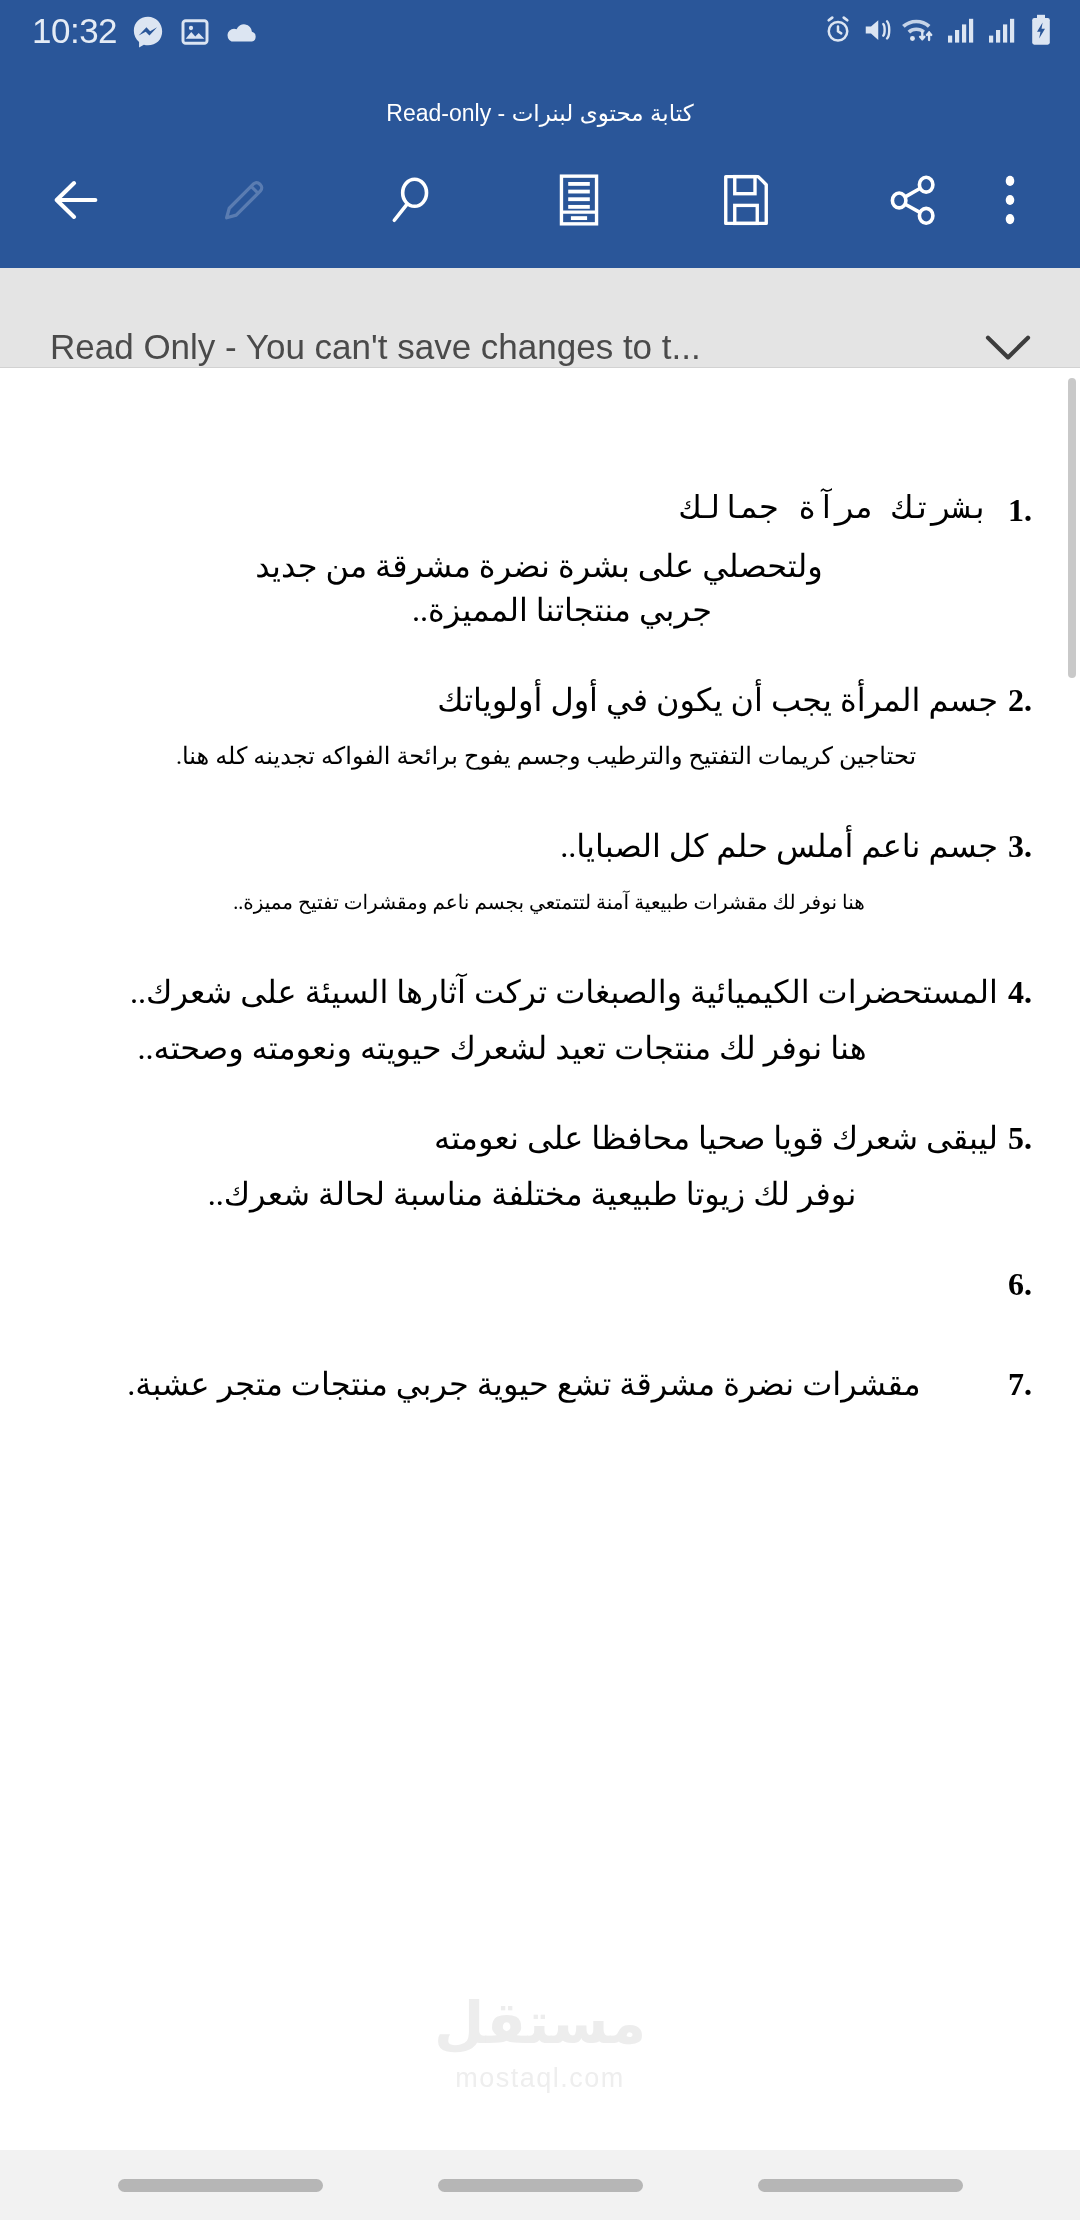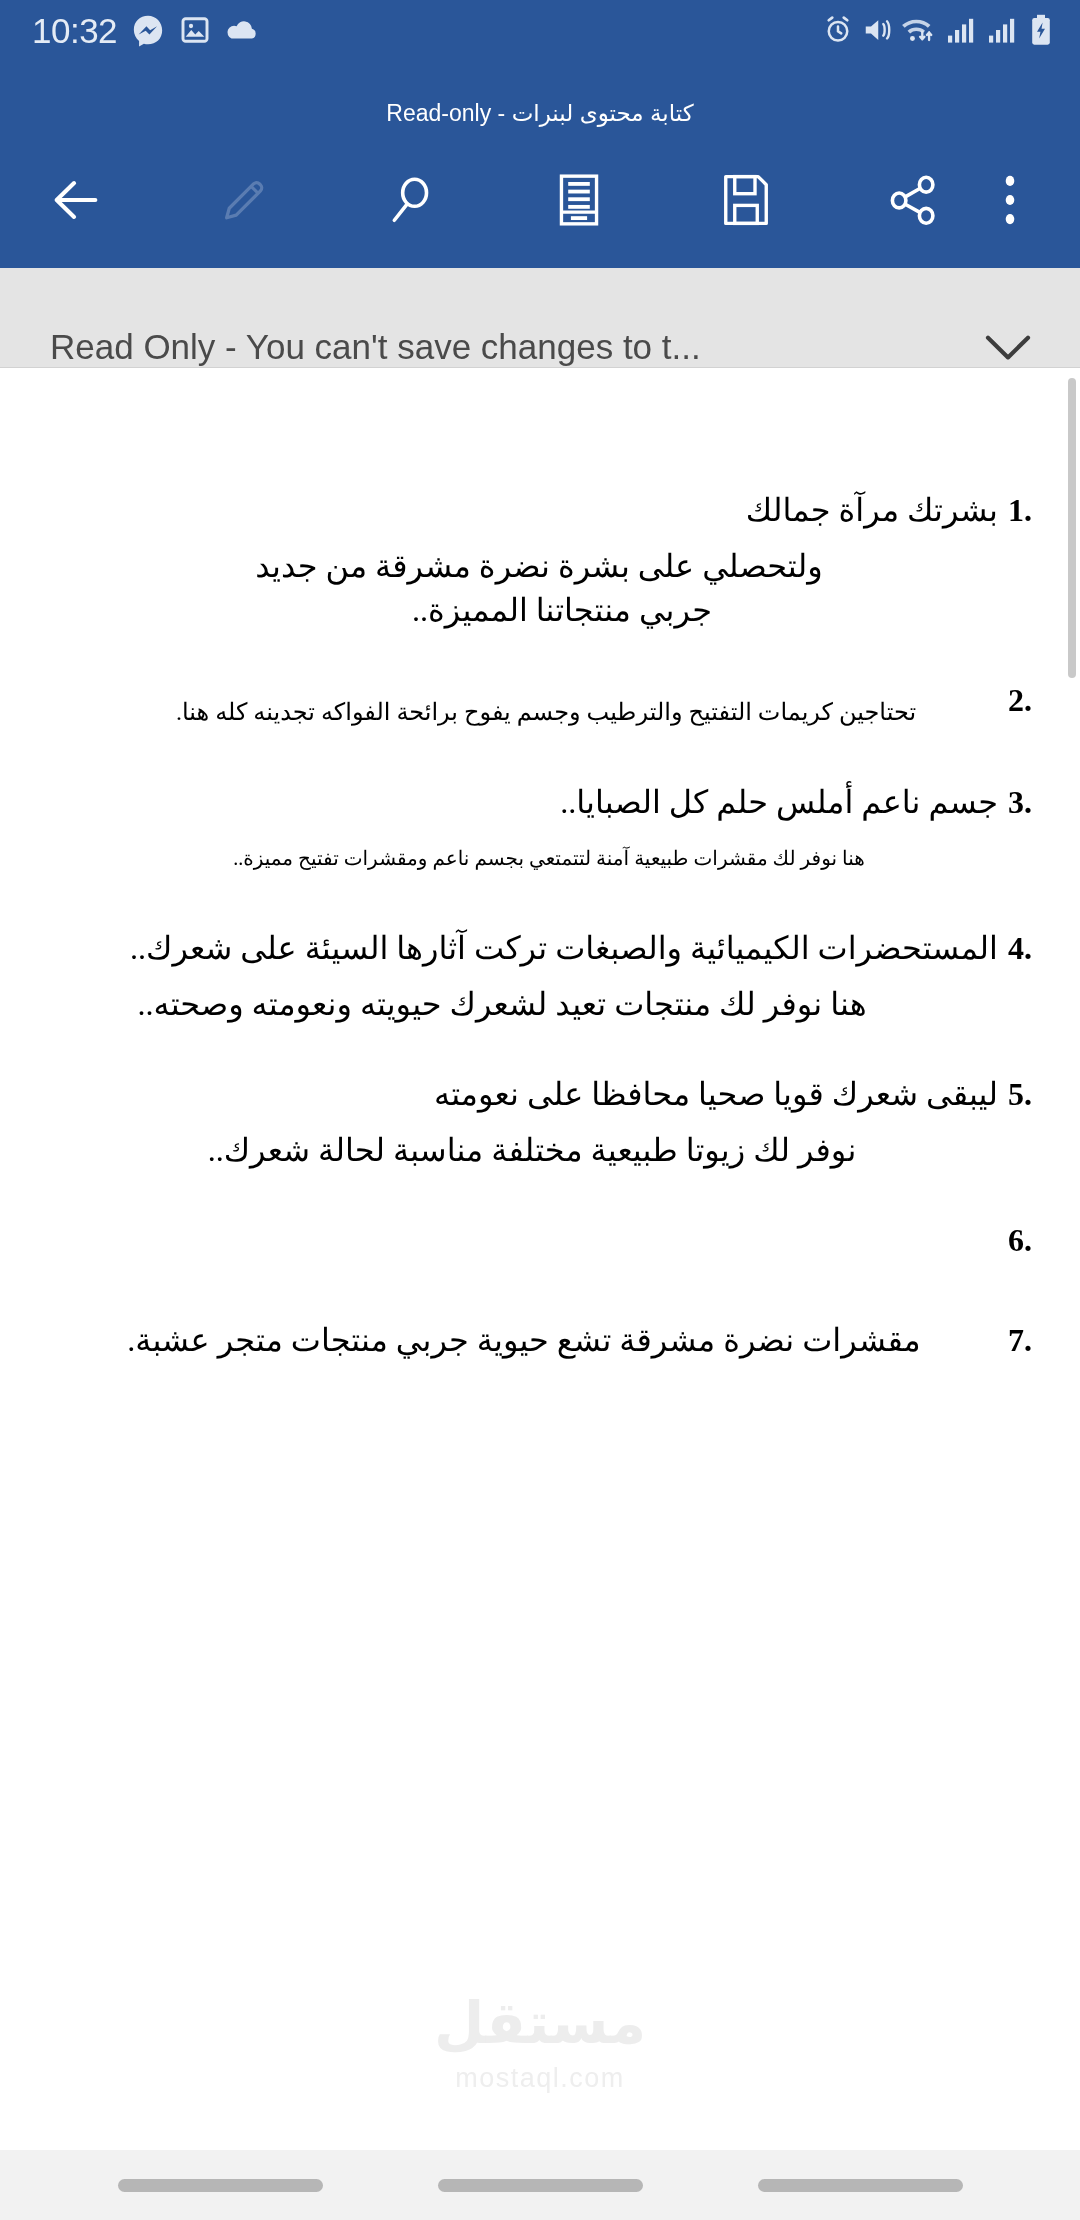--- a/index.html
+++ b/index.html
@@ -34,21 +34,21 @@
   .statusbar {
     height: 60px;
     display: flex;
     align-items: center;
     justify-content: space-between;
     padding: 0 26px 0 32px;
     color: #dce5f2;
   }
   .status-left {
     display: flex;
-    align-items: center;
+    align-items: flex-end;
     gap: 14px;
   }
   .status-clock {
     font-size: 35px;
     font-weight: 400;
     letter-spacing: -0.5px;
     color: #e4ebf5;
     line-height: 1;
   }
   .status-right {
@@ -170,21 +170,21 @@
     color: #000;
     line-height: 44px;
     direction: rtl;
     text-align: right;
   }
   .item-line { display: block; white-space: nowrap; }
   .item-line.l1 { text-align: right; }
   .item-line.l2 { text-align: center; margin-top: 12px; }
 
   
-  .li-1 .item-line.l1 { margin-right: 0; }
+  .li-1 .item-line.l1 { margin-right: 8px; font-family: Liberation Mono, monospace; }
   .li-1 .item-line.l2 { text-align: center; margin-right: -40px; }
   .li-1 .item-line.l3 { text-align: center; margin-right: -86px; }
   .li-2 .item-line.l1 { text-align: right; }
   .li-2 .item-line.l2 { text-align: center; margin-right: -54px; font-size: 24px; }
   .li-3 .item-line.l1 { text-align: right; }
   .li-3 .item-line.l2 { text-align: center; margin-right: -60px; font-size: 20px; }
   .li-4 .item-line.l1 { text-align: right; }
   .li-4 .item-line.l2 { text-align: center; margin-right: 34px; }
   .li-5 .item-line.l1 { text-align: right; }
   .li-5 .item-line.l2 { text-align: center; margin-right: -26px; }
@@ -446,20 +446,21 @@
           <span class="item-body">
             <span class="item-line l1">بشرتك مرآة جمالك</span>
             <span class="item-line l2">ولتحصلي على بشرة نضرة مشرقة من جديد</span>
             <span class="item-line l3">جربي منتجاتنا المميزة..</span>
           </span>
         </li>
 
         <li class="doc-item li-2">
           <span class="item-num">2.</span>
           <span class="item-body">
+            <span class="item-line l1">جسم المرأة يجب أن يكون في أول أولوياتك</span>
             <span class="item-line l2">تحتاجين كريمات التفتيح والترطيب وجسم يفوح برائحة الفواكه تجدينه كله هنا.</span>
           </span>
         </li>
 
         <li class="doc-item li-3">
           <span class="item-num">3.</span>
           <span class="item-body">
             <span class="item-line l1">جسم ناعم أملس حلم كل الصبايا..</span>
             <span class="item-line l2">هنا نوفر لك مقشرات طبيعية آمنة لتتمتعي بجسم ناعم ومقشرات تفتيح مميزة..</span>
           </span>

